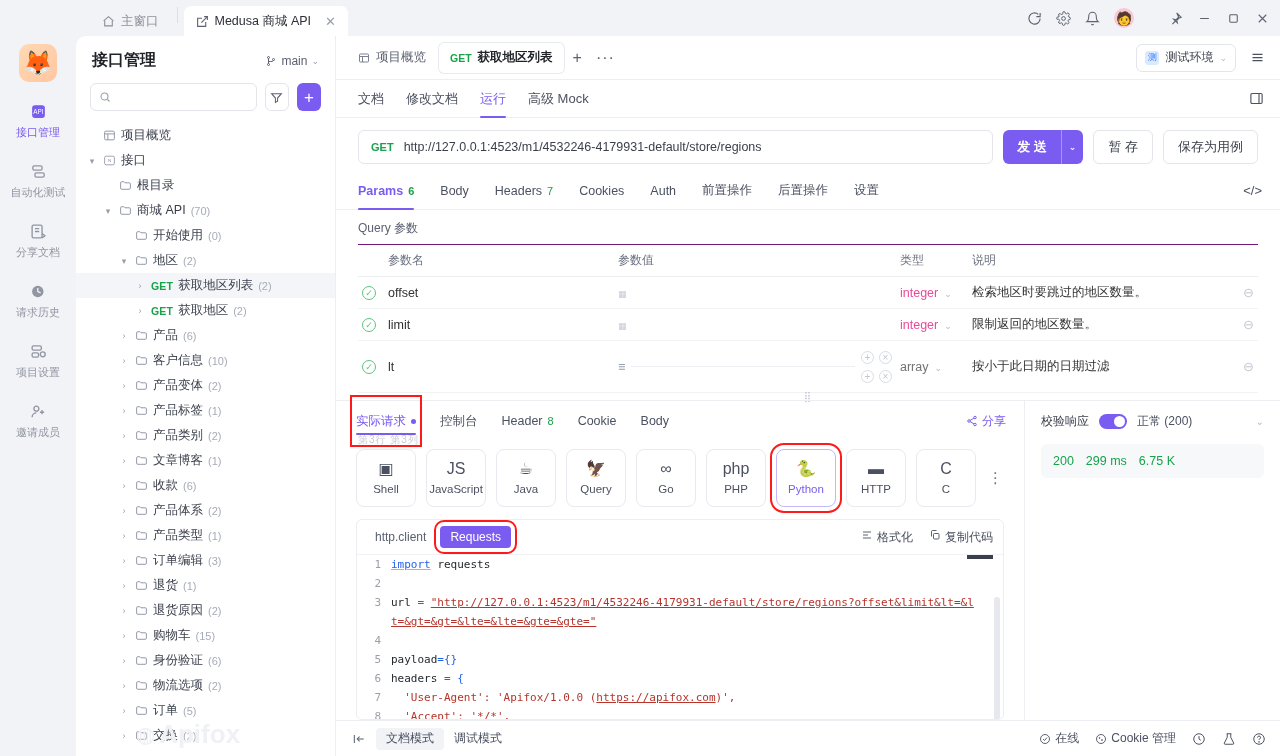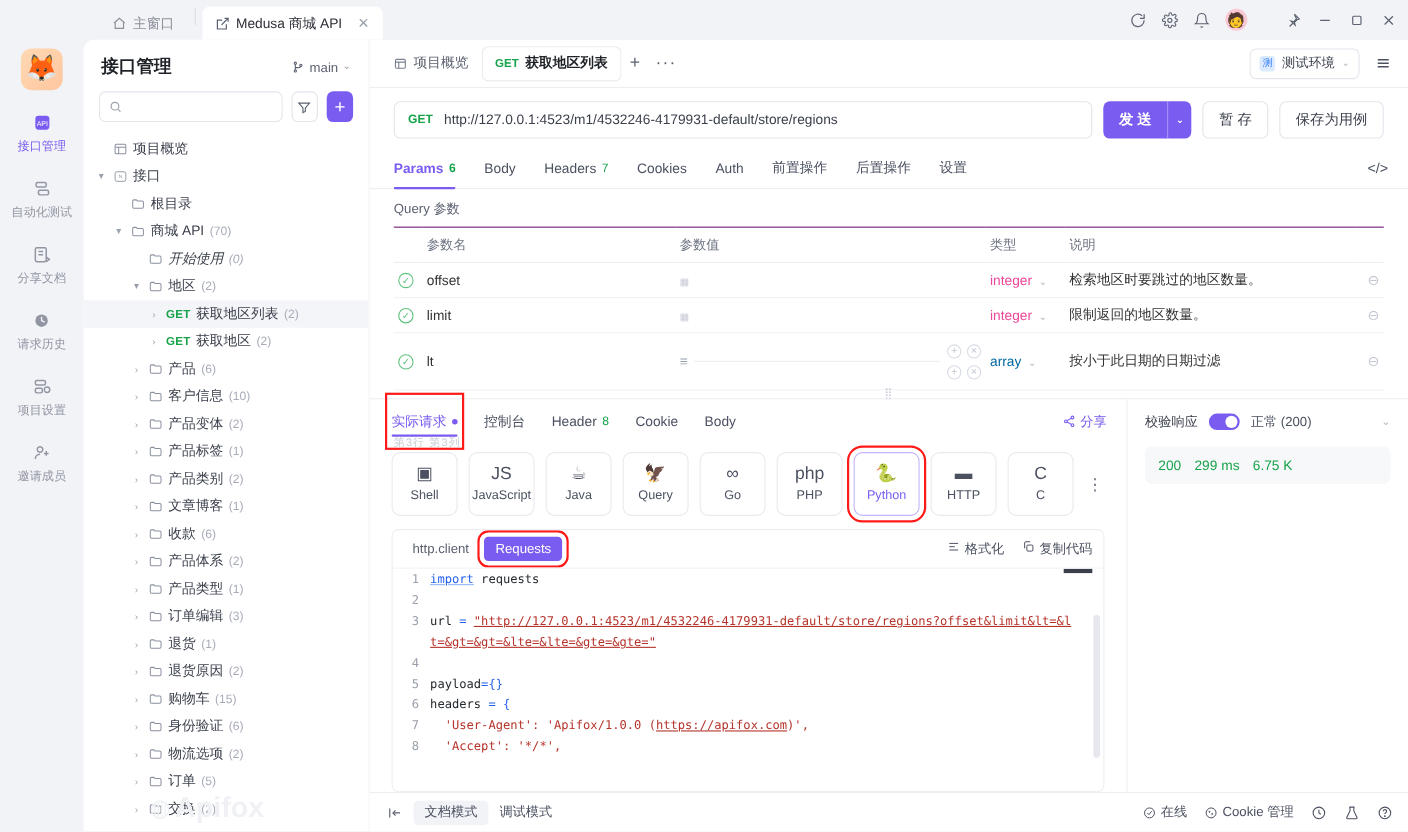--- a/index.html
+++ b/index.html
@@ -166,21 +166,21 @@
   .ptable td { padding: 7px 4px; border-bottom: 1px solid #f1f2f6; vertical-align: middle; }
   .col-chk { width: 26px; }
   .col-name { width: 230px; }
   .col-val { width: 282px; }
   .col-type { width: 72px; }
   .col-desc { }
   .col-del { width: 26px; text-align: right; }
   .chk { width: 14px; height: 14px; border: 1px solid #5fc27e; border-radius: 50%; display: inline-flex; align-items: center; justify-content: center; color: #5fc27e; font-size: 9px; }
   .grip { color: #c8ccd6; letter-spacing: 1px; font-size: 9px; }
   .type-int { color: #ec4899; }
-  .type-arr { color: #0369a1; }
+  .type-arr { color: #737373; }
   .chev { color: #b5bac5; font-size: 9px; margin-left: 6px; }
   .minus { color: #c2c7d2; font-size: 13px; }
   .arr-ctl { display: flex; align-items: center; gap: 5px; justify-content: flex-end; color: #c2c7d2; font-size: 10px; }
   .arr-ctl .rb { width: 13px; height: 13px; border: 1px solid #d8dce4; border-radius: 50%; display: inline-flex; align-items: center; justify-content: center; }
   .arr-line { flex: 1 1 auto; border-bottom: 1px solid #eceef2; height: 1px; margin: 0 6px; }
   .eq { color: #98a0ae; }
 
   .splitter { height: 7px; flex: 0 0 7px; display: flex; align-items: center; justify-content: center; color: #c2c7d2; font-size: 10px; letter-spacing: 1px; }
 
   
@@ -448,21 +448,21 @@
           <div class="t-row" style="padding-left: 26px;">
             <span class="t-caret">▾</span>
             <span class="t-ico">
               <svg width="13" height="13" viewBox="0 0 24 24" fill="none" stroke="#8a90a0" stroke-width="1.7">
                 <path d="M3 7a2 2 0 0 1 2-2h4l2 2h8a2 2 0 0 1 2 2v8a2 2 0 0 1-2 2H5a2 2 0 0 1-2-2z"></path>
               </svg>
             </span>
             <span>商城 API</span> 
             <span class="t-count">(70)</span>
           </div>
-          <div class="t-row" style="padding-left: 42px; font-style: italic;">
+          <div class="t-row" style="padding-left: 42px;">
             <span class="t-caret"></span>
             <span class="t-ico">
               <svg width="13" height="13" viewBox="0 0 24 24" fill="none" stroke="#8a90a0" stroke-width="1.7">
                 <path d="M3 7a2 2 0 0 1 2-2h4l2 2h8a2 2 0 0 1 2 2v8a2 2 0 0 1-2 2H5a2 2 0 0 1-2-2z"></path>
               </svg>
             </span>
             <span>开始使用</span> 
             <span class="t-count">(0)</span>
           </div>
           <div class="t-row" style="padding-left: 42px;">
@@ -689,20 +689,32 @@
             <span style="font-size:9px;color:#b5bac5">⌄</span>
           </div>
           <div class="icon-btn">
             <svg width="15" height="15" viewBox="0 0 24 24" stroke="#4b5161" stroke-width="2">
                 <path d="M4 7h16M4 12h16M4 17h16"></path>
               </svg>
           </div>
         </div>
       </div>
 
+      <div class="subtabs" id="subtabs">
+        <div class="st">文档</div>
+          <div class="st">修改文档</div>
+          <div class="st active">运行</div>
+          <div class="st">高级 Mock</div>
+          <div class="subtabs-right">
+          <svg width="15" height="15" viewBox="0 0 24 24" fill="none" stroke="#4b5161" stroke-width="1.8">
+              <rect x="3" y="4" width="18" height="16" rx="2"></rect>
+              <path d="M16 4v16"></path>
+            </svg>
+        </div>
+      </div>
 
       <div class="urlbar">
         <div class="url-input">
           <span class="url-method">GET</span>
           <span>http://127.0.0.1:4523/m1/4532246-4179931-default/store/regions</span>
         </div>
         <div class="btn-send">
           <span class="lbl">发 送</span>
           <span class="car">⌄</span>
         </div>

